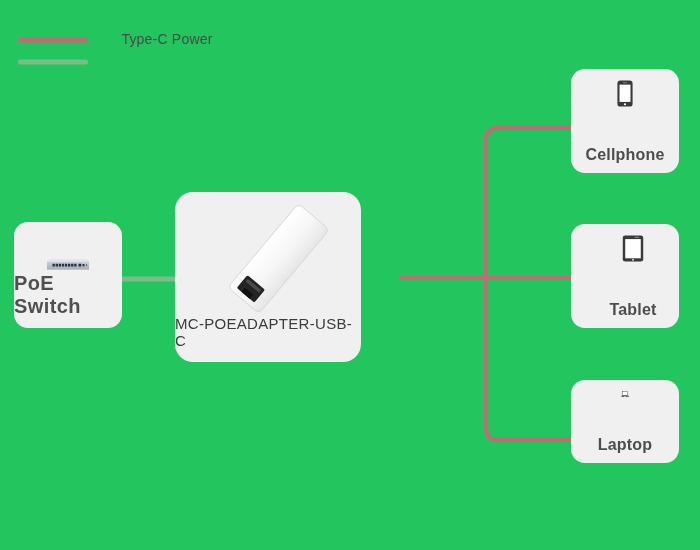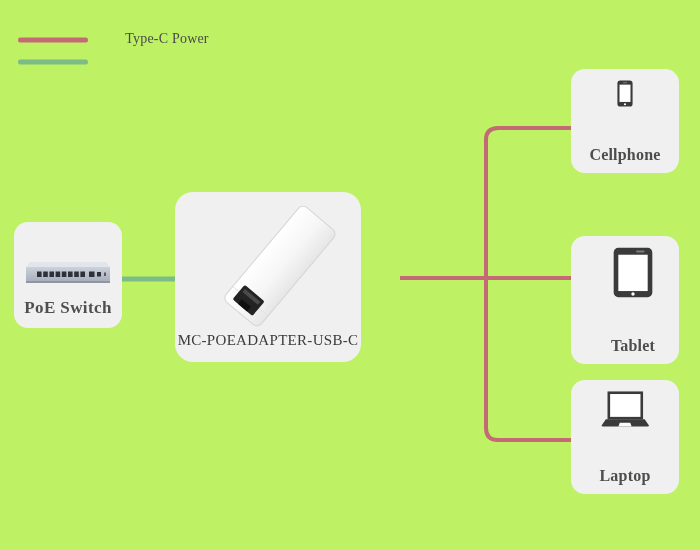--- a/index.html
+++ b/index.html
@@ -1,18 +1,18 @@
 <!DOCTYPE html>
 <html><head>
 <meta charset="utf-8">
 <style>
   html,body { margin:0; padding:0; background:#ffffff; }
   #canvas {
-    position:relative; width:700px; height:550px; background:#bef264;
-    font-family:Liberation Serif, serif; overflow:hidden;
+    position:relative; width:700px; height:550px; background:#22c55e;
+    font-family:Liberation Sans, sans-serif; overflow:hidden;
   }
 
   
   .legend { position:absolute; left:18px; top:28px; }
   .legend-row { display:flex; align-items:center; height:22px; }
   .legend-swatch { display:block; margin-top:1px; }
   .legend-text {
     display:block; width:158px; text-align:center;
     font-size:14px; color:#4a4a4a; letter-spacing:0.2px;
   }
@@ -23,25 +23,25 @@
   
   .node {
     position:absolute; background:#f0f0f0; border-radius:14px; z-index:1;
     display:flex; flex-direction:column; align-items:center;
     box-sizing:border-box;
   }
   .node-switch   { left:14px;  top:222px; width:108px; height:106px; padding:34px 0 10px; justify-content:space-between; }
   .node-adapter  { left:175px; top:192px; width:186px; height:170px; border-radius:18px; padding:10px 0 13px; justify-content:space-between; }
   .node-device   { left:571px; width:108px; padding:11px 0 9px; justify-content:space-between;gap:39px; }
   .node-cellphone{ top:69px;  height:104px; }
-  .node-tablet   { top:236px; height:128px;padding-left:16px; }
-  .node-laptop   { top:380px; height:114px; }
+  .node-tablet   { top:224px; height:104px;padding-left:16px; }
+  .node-laptop   { top:380px; height:83px; }
 
   .switch-label {
-    font-size:17px; font-weight:700; color:#4f4f4f; letter-spacing:0.4px;
+    font-size:20px; font-weight:700; color:#4f4f4f; letter-spacing:0.4px;
   }
   .adapter-label {
     font-size:15px; font-weight:400; color:#3b3b3b; letter-spacing:0.3px;
   }
   .device-label {
     font-size:16px; font-weight:700; color:#4d4d4d; letter-spacing:0.2px;
   }
   .icon { display:block; }
 </style>
 </head>

